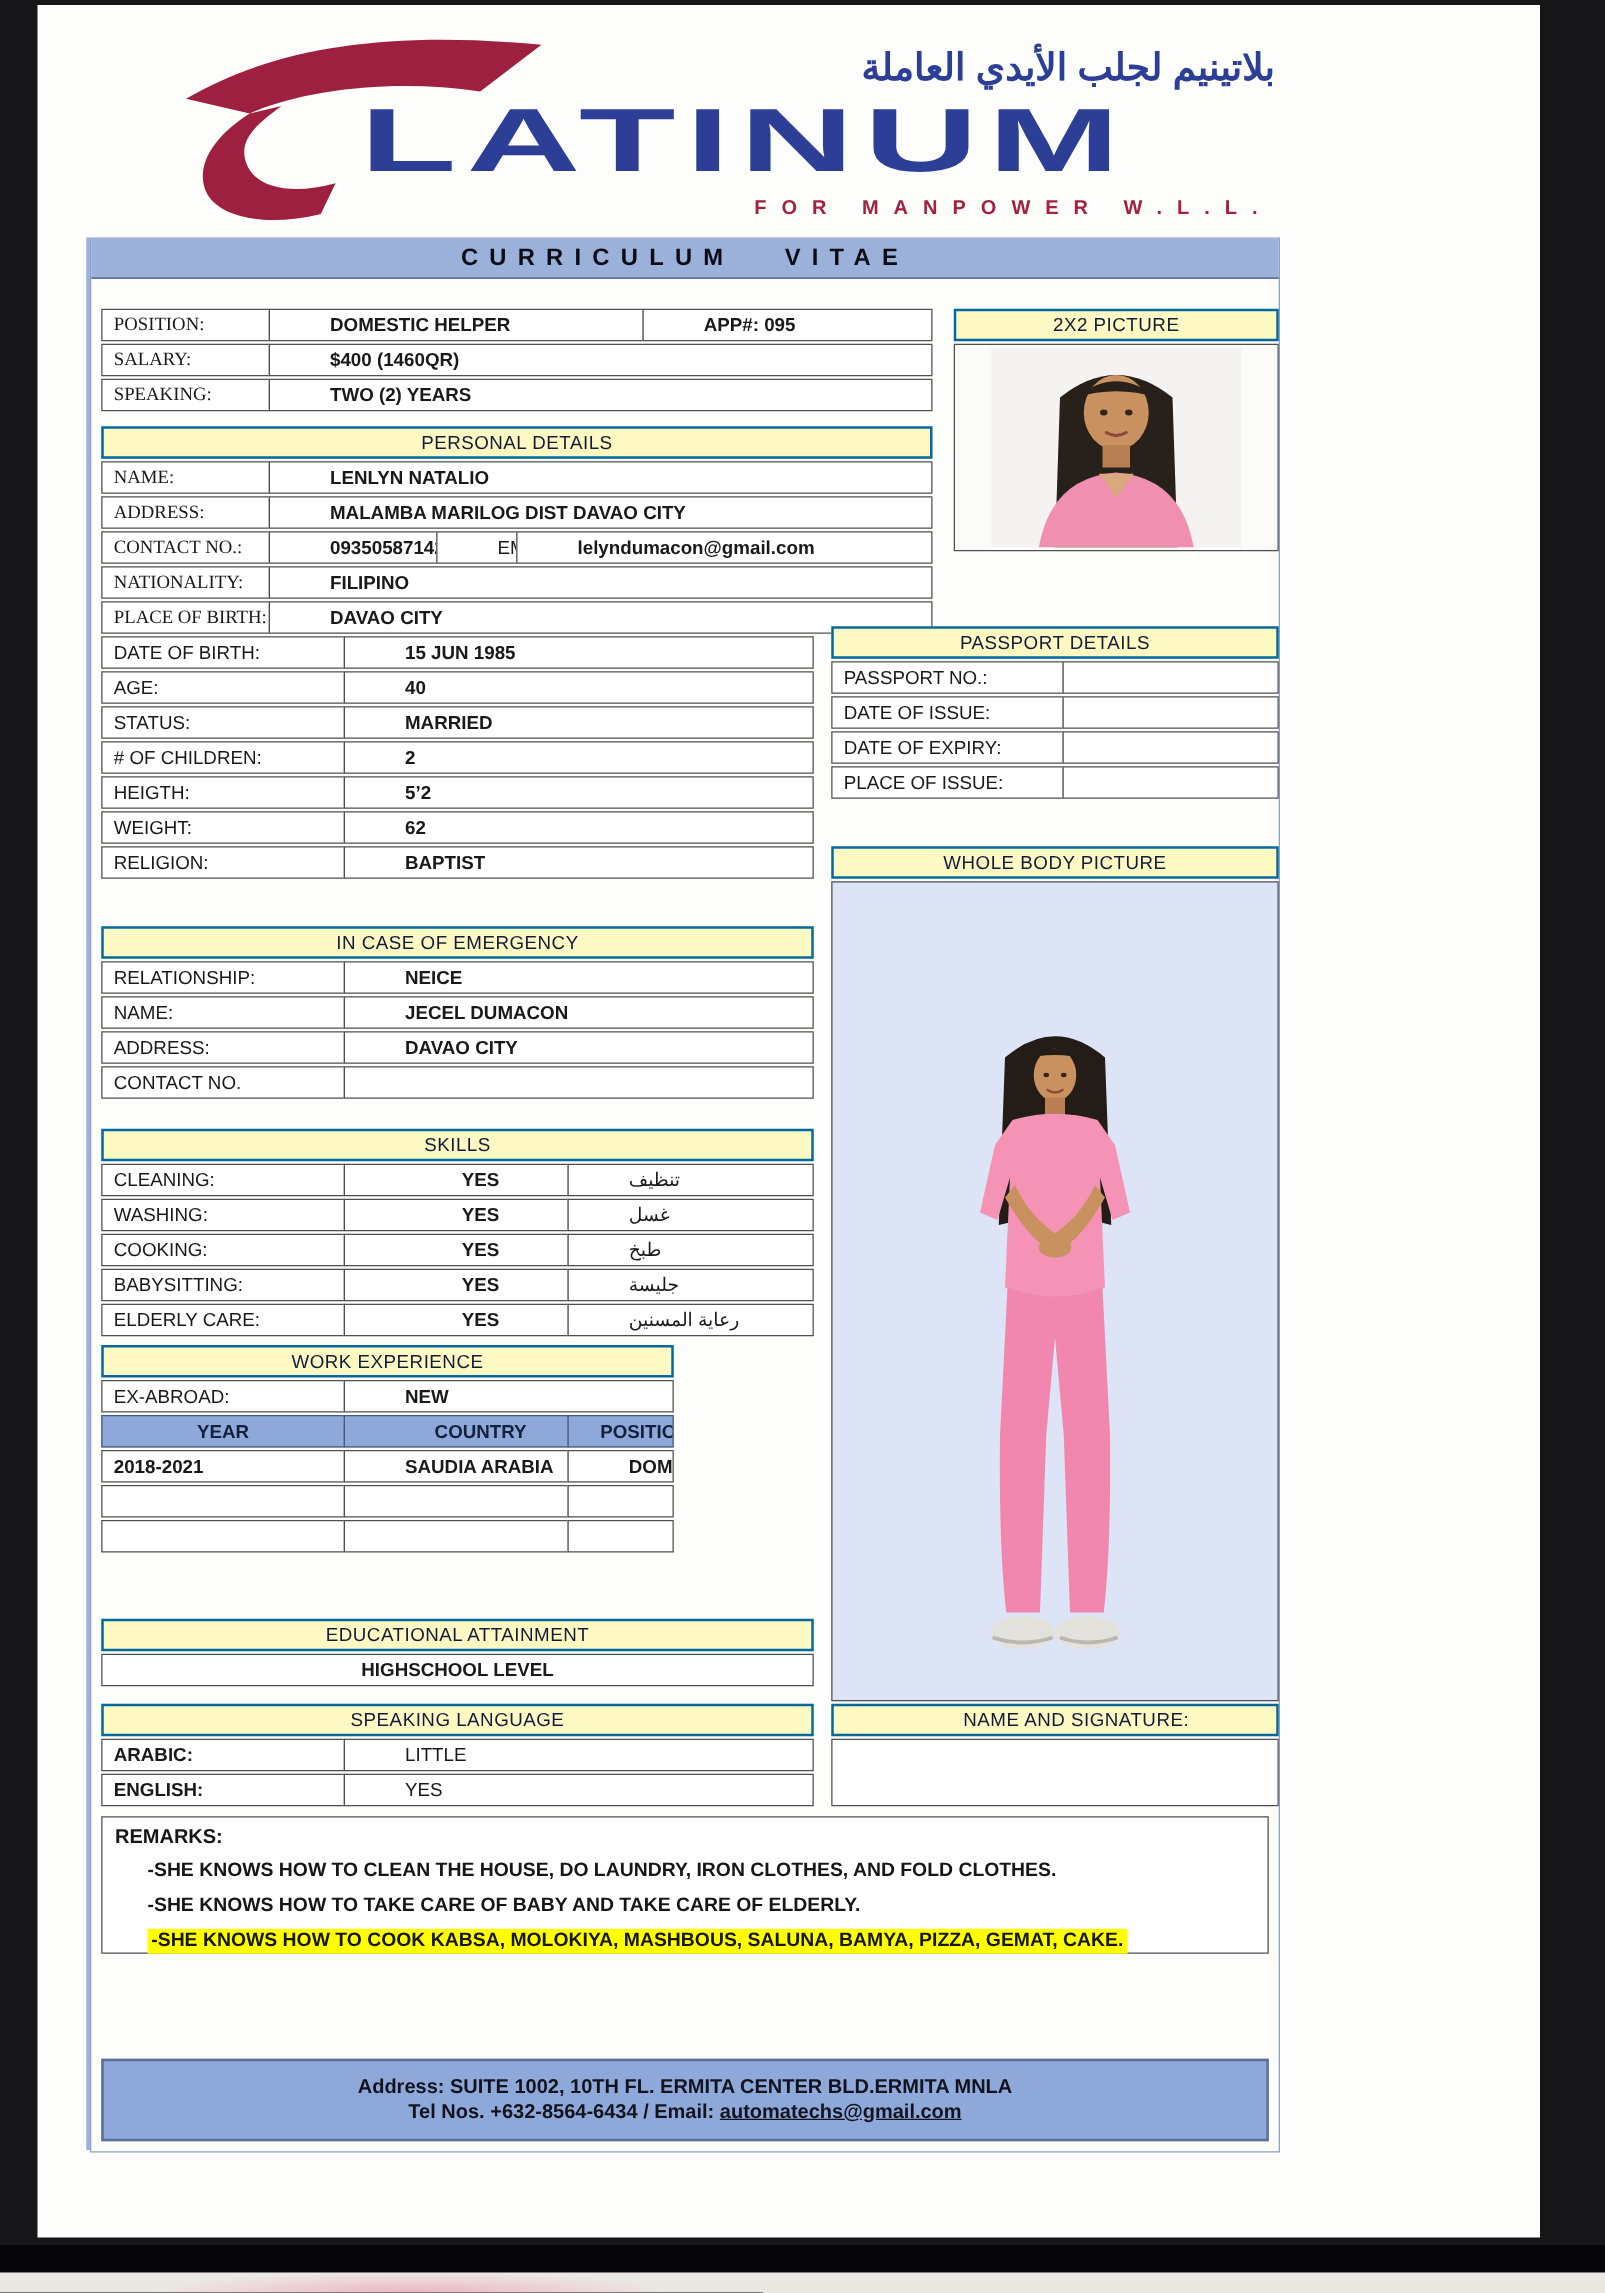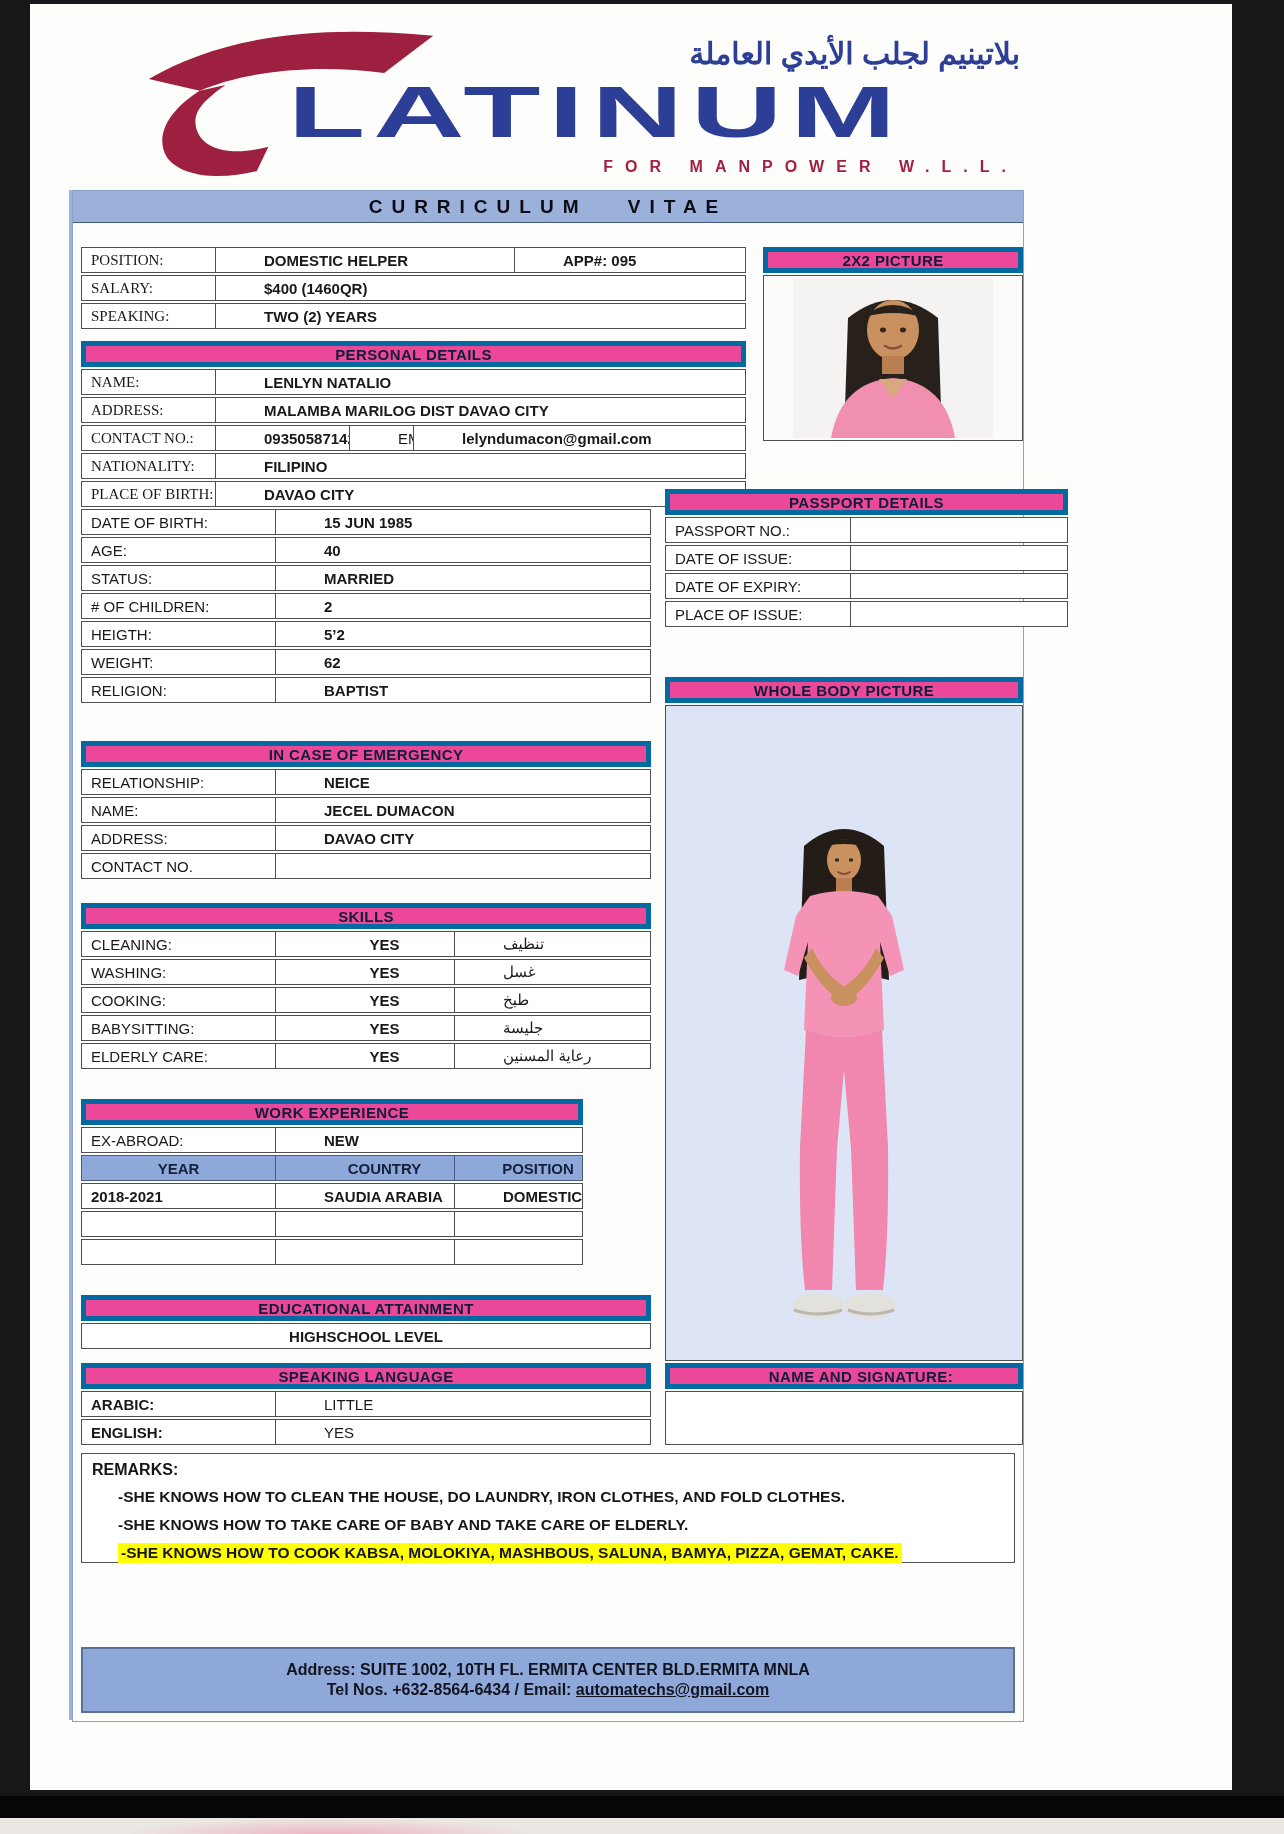--- a/index.html
+++ b/index.html
@@ -19,21 +19,21 @@
   .accent{position:absolute;left:39px;top:186px;width:3px;height:1530px;background:#9db3dc;}
   .abs{position:absolute;}
   .row{display:flex;height:26px;margin-bottom:2px;}
   .c{border:1px solid #4f4f4f;background:#fff;display:flex;align-items:center;padding:0 9px;font-size:15px;color:#191919;white-space:nowrap;overflow:hidden;box-sizing:border-box;}
   .c + .c{margin-left:-1px;padding-left:48px;}
   .lb{font-weight:400;}
   .vl{font-weight:700;}
   .grow{flex:1;}
   .ctr{justify-content:center;}
   .rtl{justify-content:flex-end;direction:rtl;font-weight:400;}
-  .bar{height:26px;margin-bottom:2px;background:#ec4899;border:5px solid #0369a1;display:flex;align-items:center;justify-content:center;font-weight:700;font-size:15px;color:#121c38;box-sizing:border-box;letter-spacing:.4px;}
+  .bar{height:26px;margin-bottom:2px;background:#fef9c3;border:2px solid #0369a1;display:flex;align-items:center;justify-content:center;font-weight:400;font-size:15px;color:#121c38;box-sizing:border-box;letter-spacing:.4px;}
   .hc{background:#8ea9d9;font-weight:700;color:#15203c;justify-content:center;border:1px solid #46597e;}
   .w145{width:135px;font-family:Liberation Serif, serif;}.w300{width:300px;}.w195{width:195px;}.w180{width:180px;}
   .w135{width:135px;}.w65{width:65px;}.w186{width:186px;}
   .cv-title{position:absolute;left:0;top:0;width:100%;height:32px;background:#9bb1da;border-bottom:1px solid #46597e;display:flex;align-items:center;justify-content:center;font-size:19px;font-weight:700;color:#0c0c16;letter-spacing:9px;word-spacing:26px;box-sizing:border-box;}
 
   .photo-cell{border:1px solid #4f4f4f;background:#fbfbfa;display:flex;align-items:center;justify-content:center;box-sizing:border-box;}
   .body-cell{border:1px solid #4f4f4f;background:#dde4f6;display:flex;align-items:flex-start;justify-content:center;box-sizing:border-box;}
 
   .remarks-box{border:1px solid #4f4f4f;background:#fff;box-sizing:border-box;padding:3px 10px;}
   .remarks-title{font-size:16px;font-weight:700;color:#161616;height:26px;display:flex;align-items:center;}
@@ -152,21 +152,21 @@
       <div class="row">
         <div class="c lb w195">WEIGHT:</div>
         <div class="c vl grow">62</div>
       </div>
       <div class="row">
         <div class="c lb w195">RELIGION:</div>
         <div class="c vl grow">BAPTIST</div>
       </div>
     </div>
 
-    <div class="abs" style="left:592px;top:298px;width:403px;">
+    <div class="abs" style="left:592px;top:310px;width:358px;">
       <div class="bar">PASSPORT DETAILS</div>
       <div class="row">
         <div class="c lb w186">PASSPORT NO.:</div>
         <div class="c vl grow"></div>
       </div>
       <div class="row">
         <div class="c lb w186">DATE OF ISSUE:</div>
         <div class="c vl grow"></div>
       </div>
       <div class="row">
@@ -242,21 +242,21 @@
         <div class="c vl w180 ctr">YES</div>
         <div class="c rtl grow">جليسة</div>
       </div>
       <div class="row">
         <div class="c lb w195">ELDERLY CARE:</div>
         <div class="c vl w180 ctr">YES</div>
         <div class="c rtl grow">رعاية المسنين</div>
       </div>
     </div>
 
-    <div class="abs" style="left:8px;top:908px;width:502px;">
+    <div class="abs" style="left:8px;top:885px;width:458px;">
       <div class="bar">WORK EXPERIENCE</div>
       <div class="row">
         <div class="c lb w195">EX-ABROAD:</div>
         <div class="c vl grow">NEW</div>
       </div>
       <div class="row">
         <div class="c hc w195">YEAR</div>
         <div class="c hc w180">COUNTRY</div>
         <div class="c hc grow">POSITION</div>
       </div>

